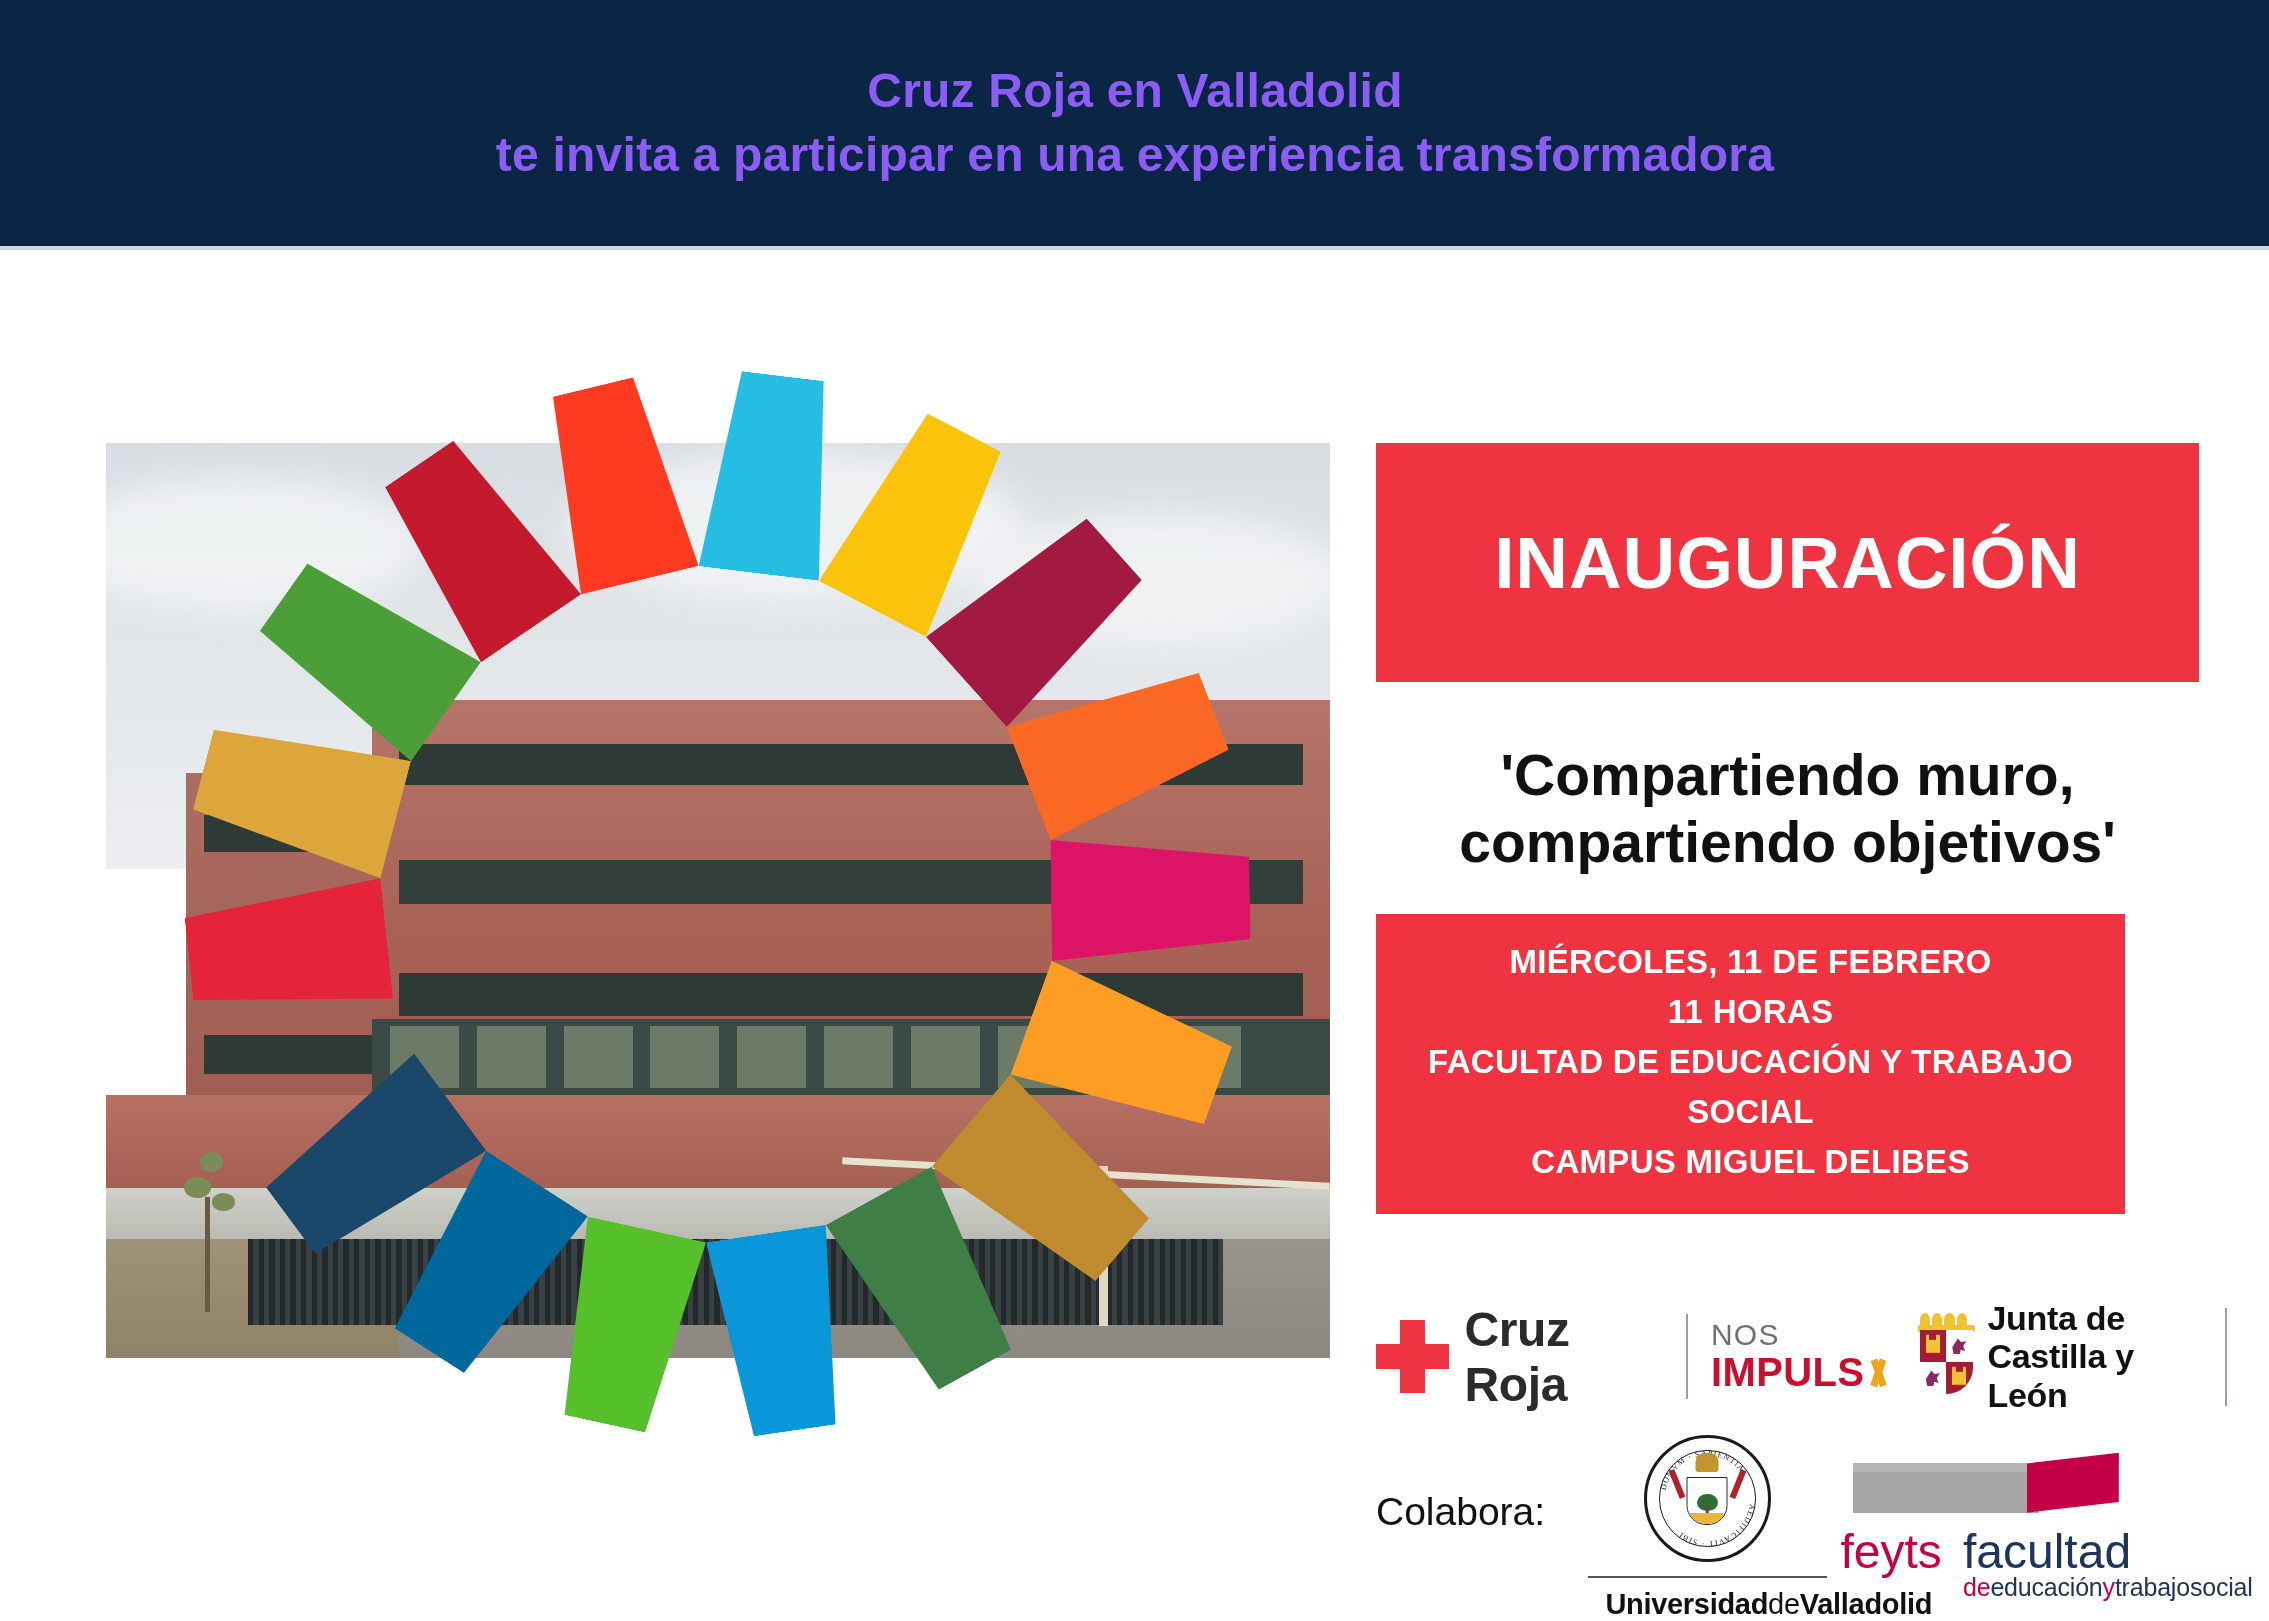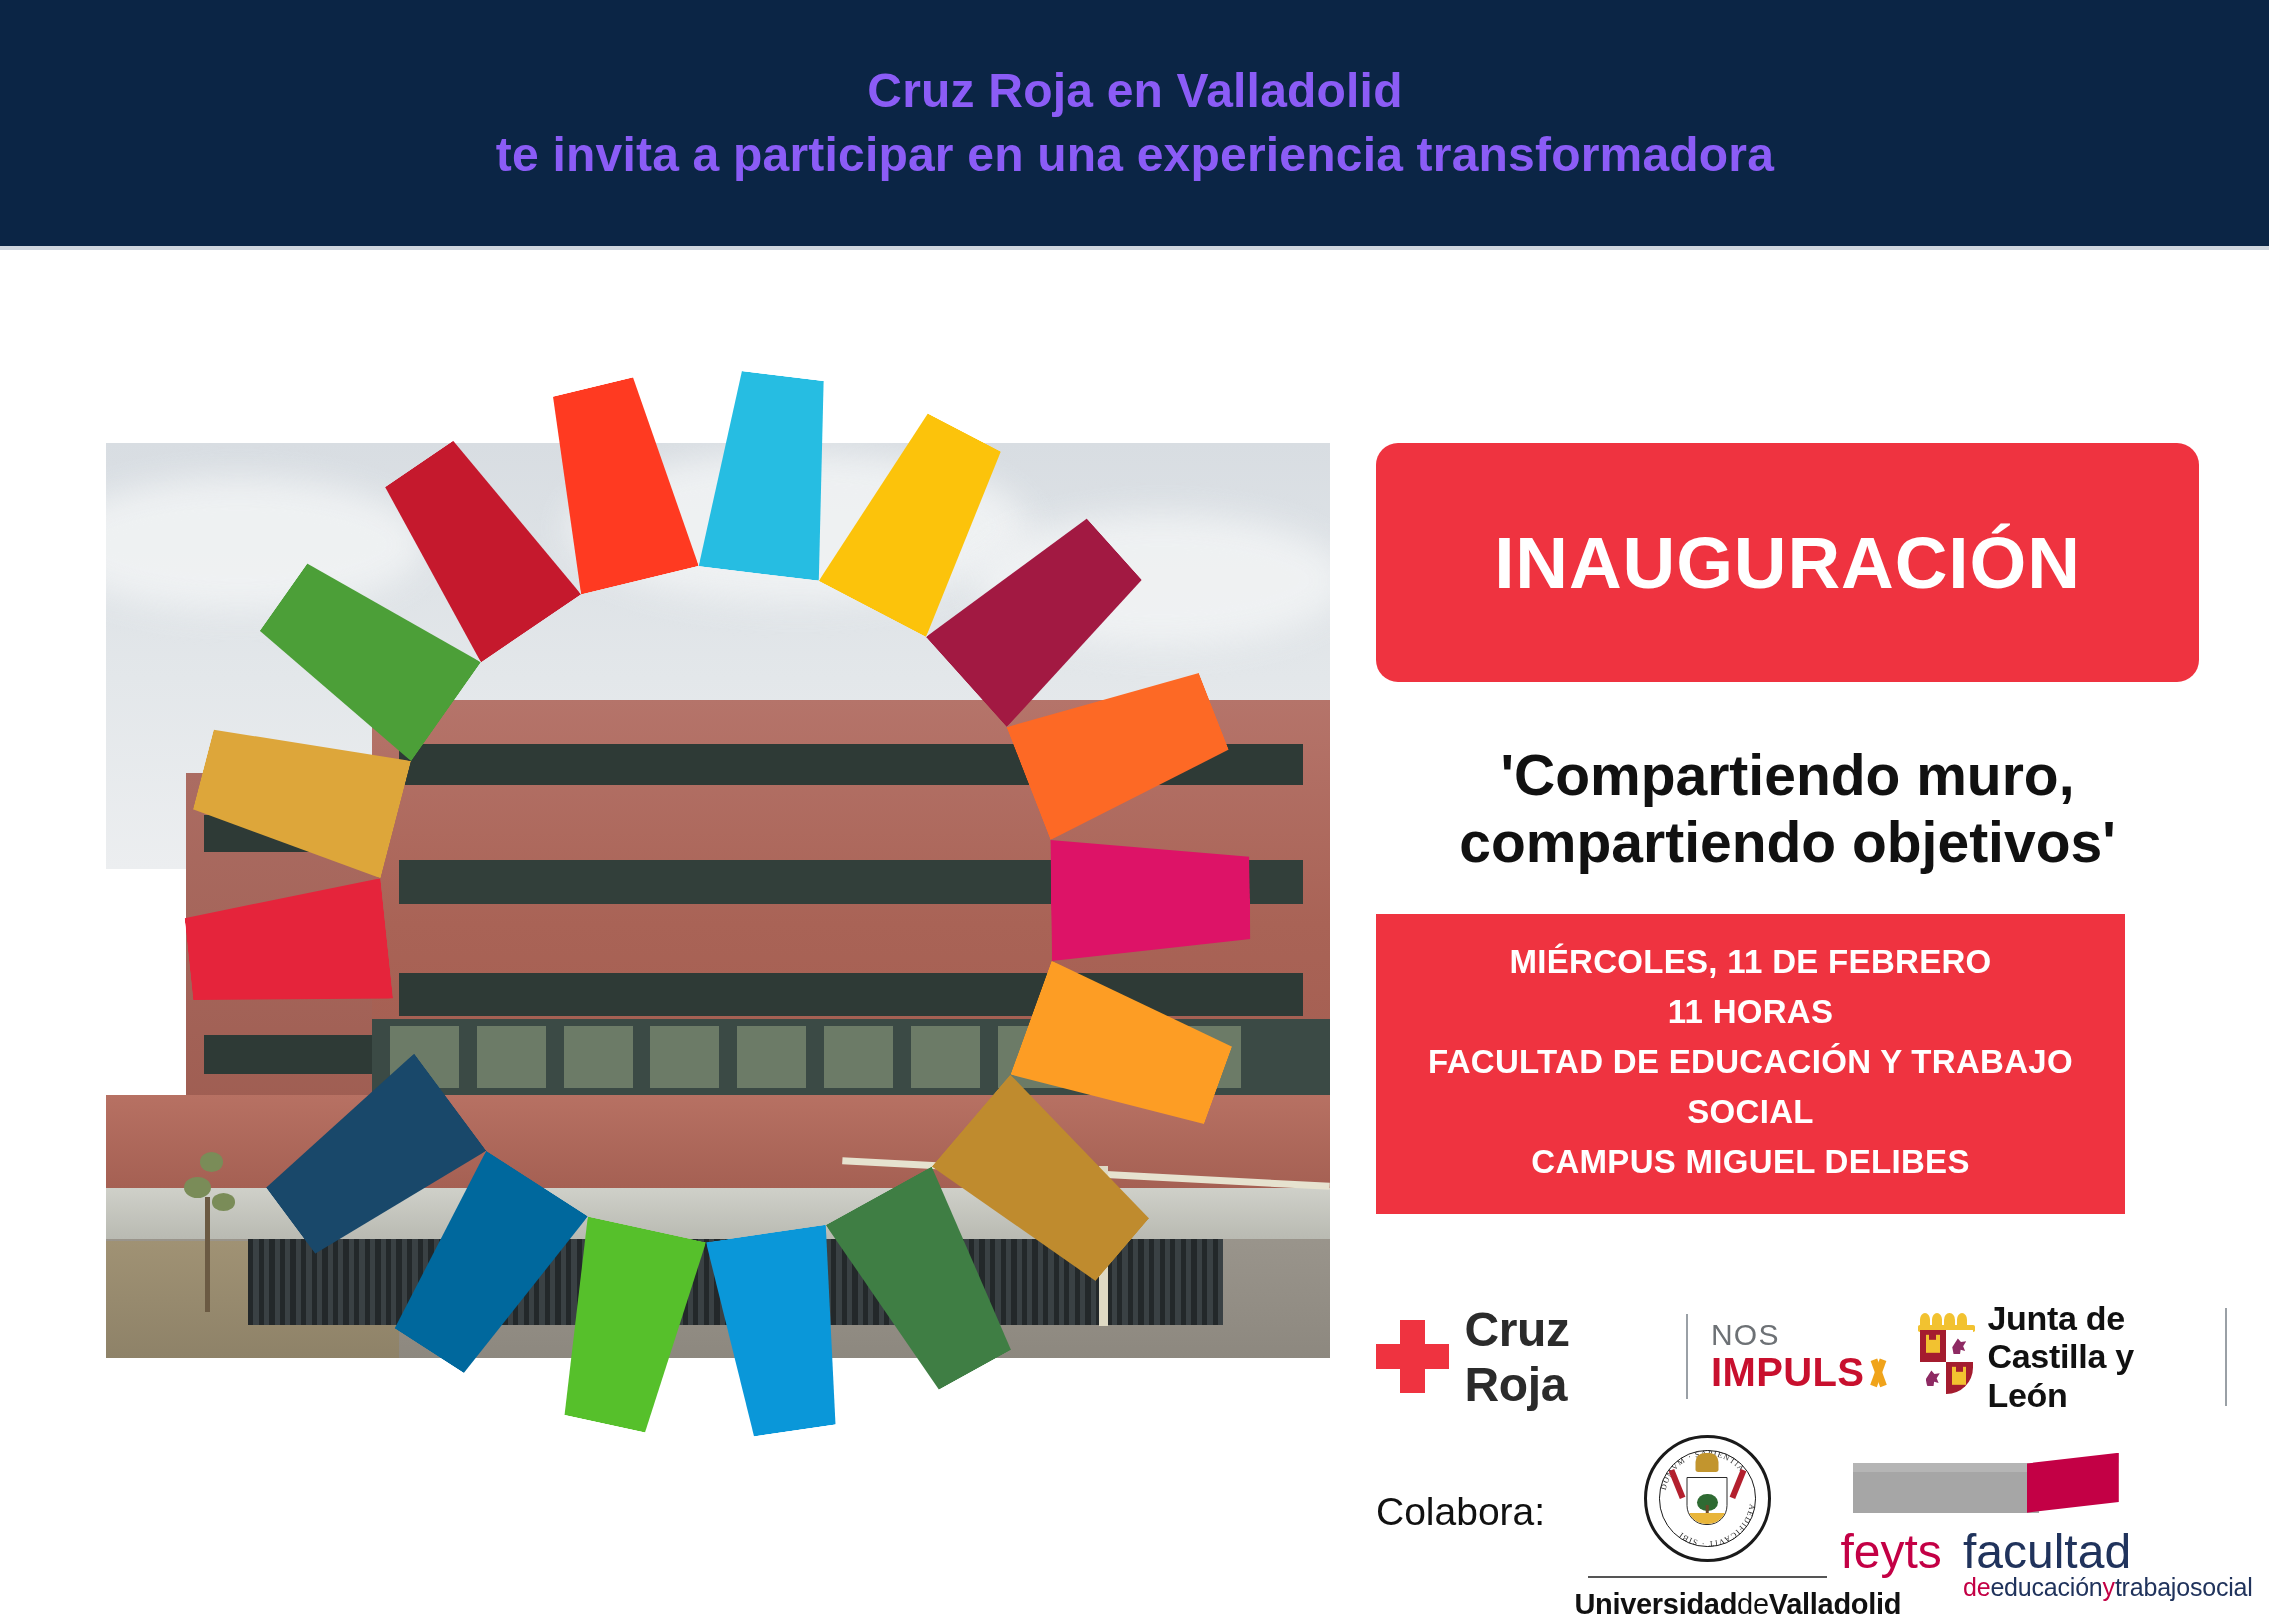--- a/index.html
+++ b/index.html
@@ -49,21 +49,21 @@
 
   
   #wheel{position:absolute;left:0;top:-124px;width:1224px;height:1170px;}
   .seg{position:absolute;left:50%;top:50%;width:0;height:0;transform-origin:0 0;}
   .seg i{position:absolute;display:block;left:-60px;top:-532px;width:121px;height:199px;
          clip-path:polygon(16% 0%,84% 0%,100% 100%,0% 100%);}
 
   
   #right{position:absolute;left:1376px;top:443px;width:823px;}
   #inaug-box{width:823px;height:239px;background:#EF3340;
-             display:flex;align-items:center;justify-content:center;border-radius:22px;}
+             display:flex;align-items:center;justify-content:center;}
   #inaug-box span{color:#fff;font-weight:bold;font-size:73px;letter-spacing:0.9px;}
   #subtitle{width:823px;margin-top:60px;text-align:center;color:#111;
             font-size:57px;font-weight:bold;line-height:1.18;}
   #subtitle .l{display:block;}
   #details-box{width:749px;margin-top:37px;background:#EF3340;
                padding:23px 0 26.6px 0;text-align:center;}
   #details-box .d{color:#fff;font-weight:bold;font-size:33px;line-height:1.52;
                   letter-spacing:0.3px;display:block;}
 
   
@@ -126,21 +126,21 @@
   .seal .crest .base{position:absolute;left:0;bottom:0;width:100%;height:10.6px;background:#E8B53A;}
   .seal .tiara{position:absolute;left:50%;top:12%;transform:translateX(-50%);
                width:23px;height:19.5px;background:#C2952E;border-radius:8.9px 8.9px 2.7px 2.7px;}
   .seal .key{position:absolute;width:6.2px;height:30px;background:#B3202E;top:26%;}
   .seal .key.l{left:22%;transform:rotate(-22deg);}
   .seal .key.r{right:22%;transform:rotate(22deg);}
   .seal .circtxt{position:absolute;left:0;top:0;width:100%;height:100%;}
   .seal .circtxt text{font-size:9px;font-family:"Liberation Serif",serif;fill:#1a1a1a;
                       letter-spacing:1.2px;}
   #uva .rule{width:239px;height:1.8px;background:#555;margin:14px auto 10.6px auto;}
-  #uva .name{font-size:29px;font-weight:bold;color:#111;letter-spacing:-0.3px;}
+  #uva .name{font-size:29px;font-weight:bold;color:#111;letter-spacing:-0.3px;margin-left:31px;}
   #uva .name em{font-style:normal;font-weight:normal;}
   #feyts{width:381px;margin-top:17.7px;}
   .fblock{position:relative;width:266px;height:71px;margin-left:12.4px;}
   .fblock .gray{position:absolute;left:0;top:10.6px;width:186px;height:50px;background:#A6A6A6;}
   .fblock .grayTop{position:absolute;left:0;top:10.6px;width:186px;height:8.9px;background:#B5B5B5;}
   .fblock .red{position:absolute;left:174px;top:0;width:92px;height:60px;background:#C30045;
                clip-path:polygon(0% 18%,100% 0%,100% 82%,0% 100%);}
   .fwordmark{display:flex;align-items:flex-start;margin-top:5.3px;}
   .fwordmark .feyts{font-size:48px;color:#C30045;line-height:.95;}
   .fwordmark .bar{width:2.7px;height:69px;background:#9aa0a6;margin:0 10.6px;}

